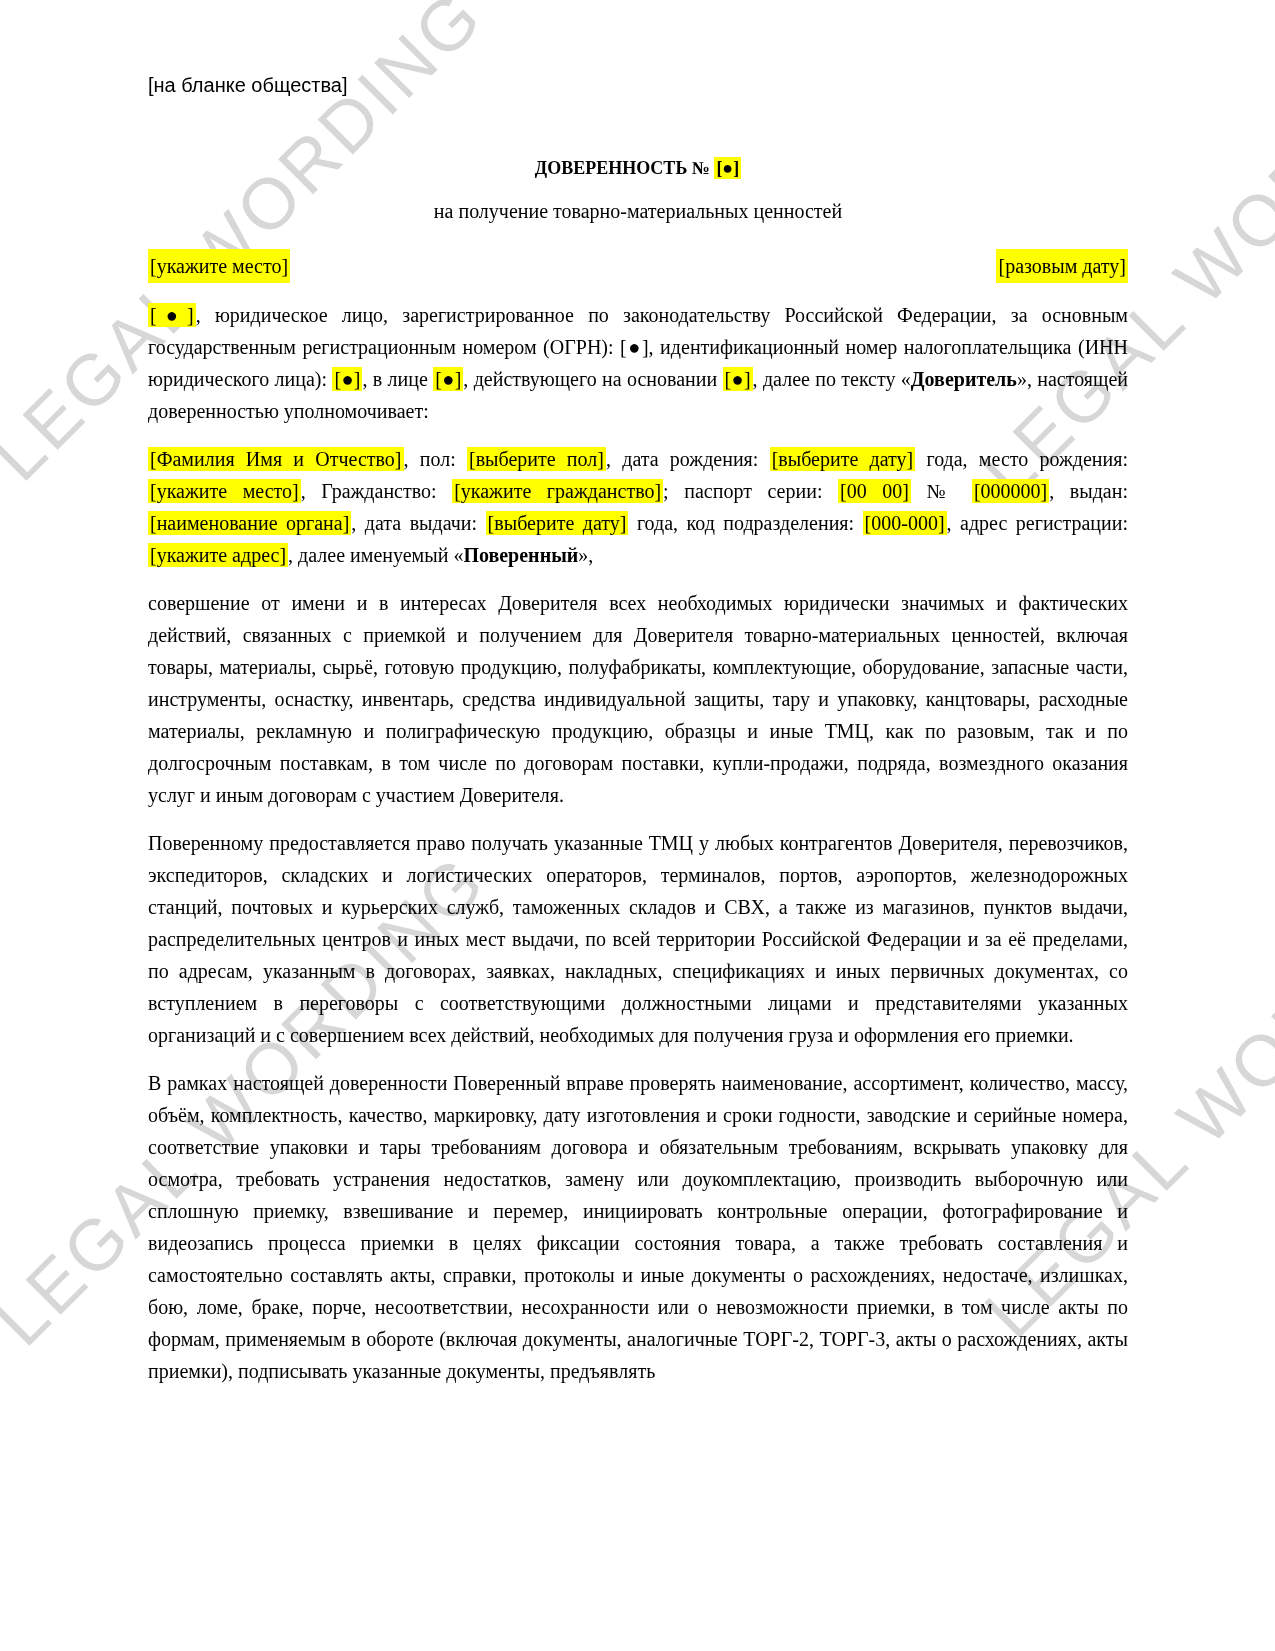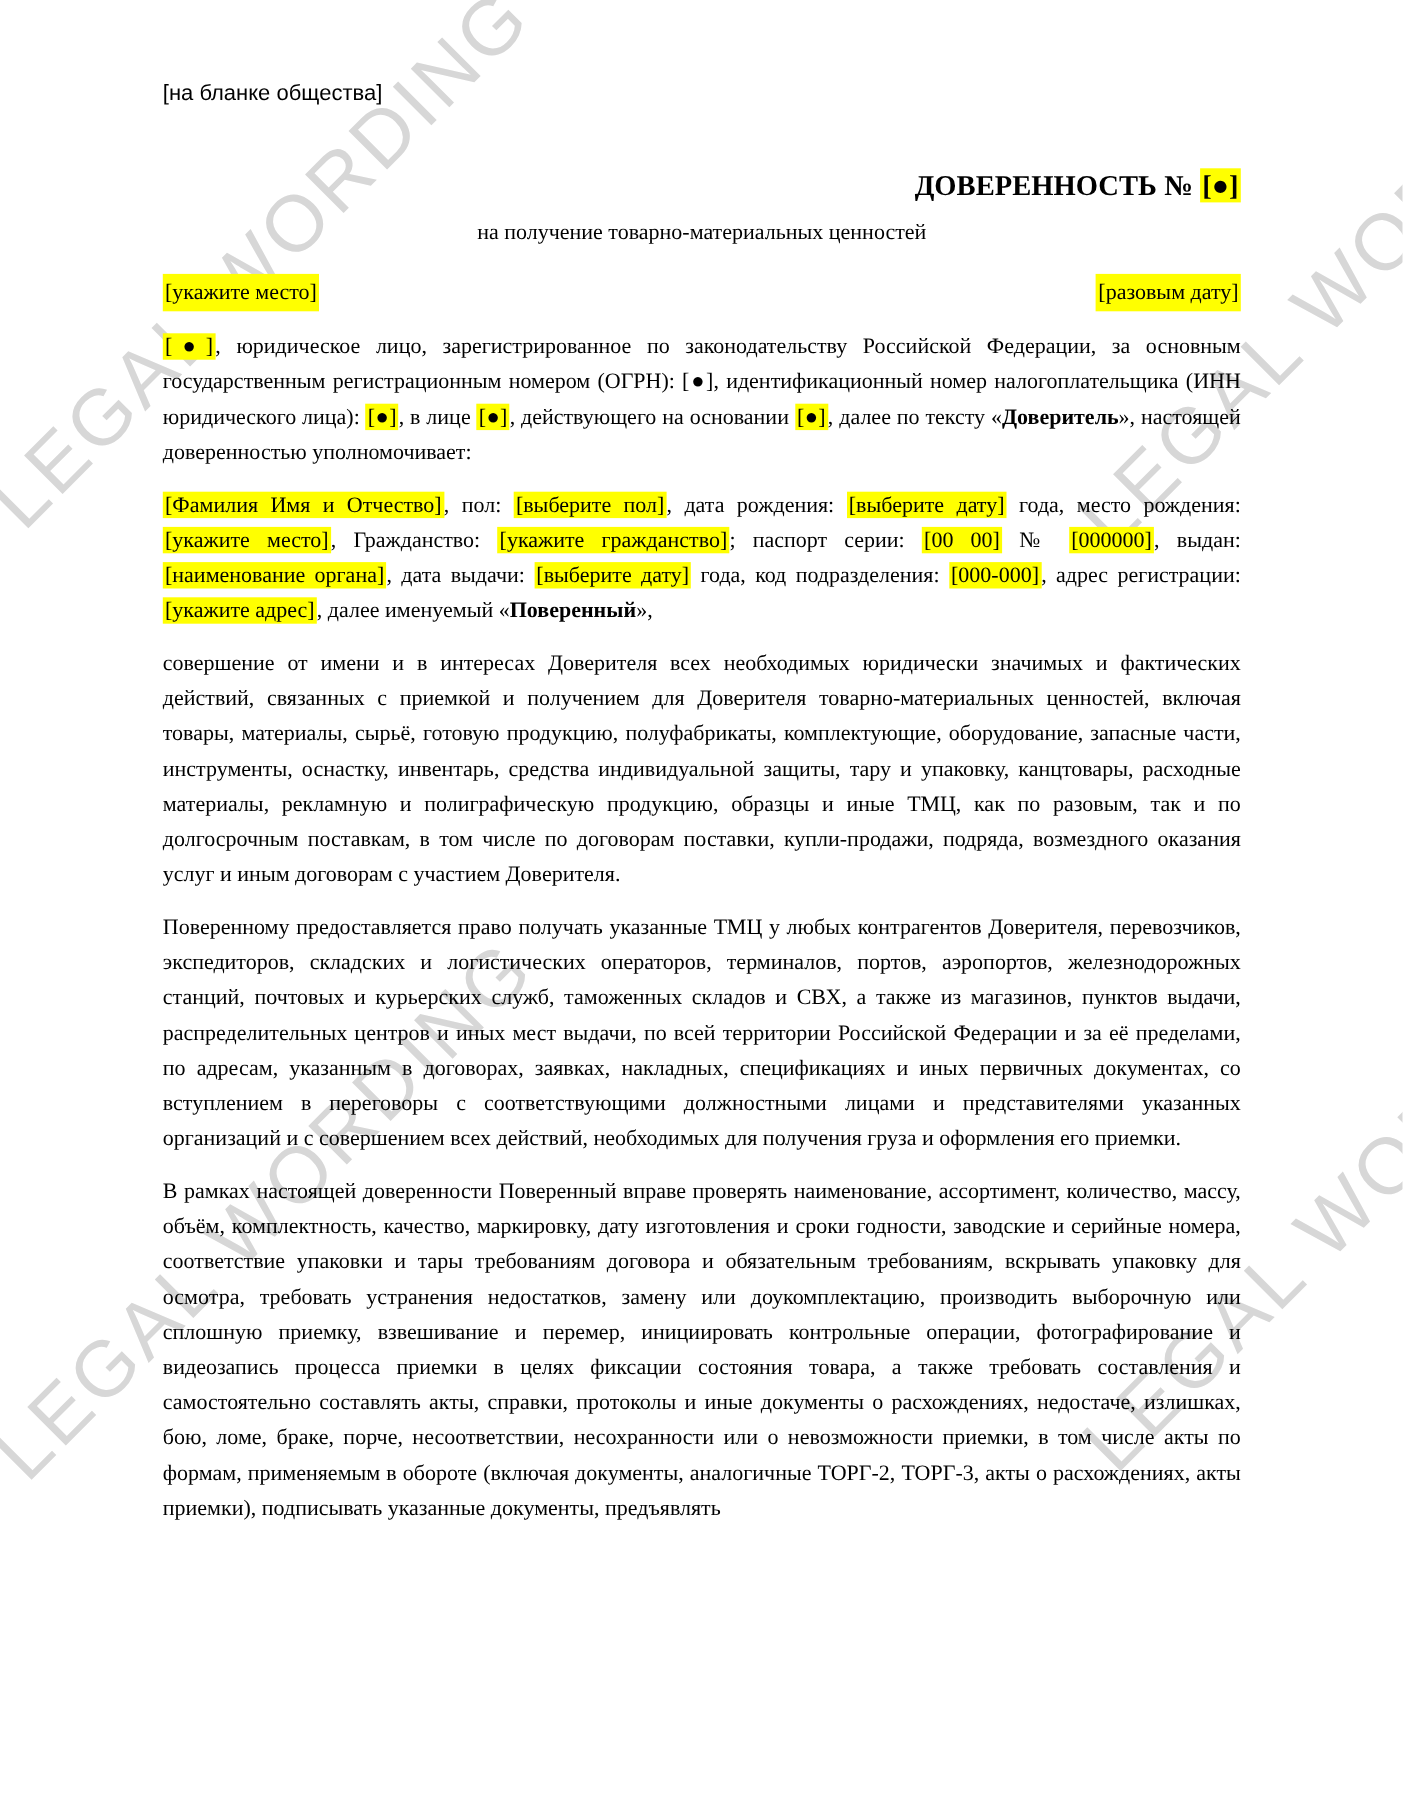--- a/index.html
+++ b/index.html
@@ -34,22 +34,22 @@
     padding: 72px 147px 0 148px;
   }
   .letterhead {
     text-align: left;
     font-family: "Liberation Sans", "DejaVu Sans", sans-serif;
     font-size: 20px;
     line-height: 26px;
   }
   .doc-title {
     margin: 54px 0 0 0;
-    text-align: right;
-    font-size: 26px;
+    text-align: center;
+    font-size: 18px;
     font-weight: bold;
     line-height: 33px;
   }
   .doc-subtitle {
     margin-top: 10px;
     text-align: center;
     font-size: 20px;
     line-height: 32px;
   }
   .place-date {

